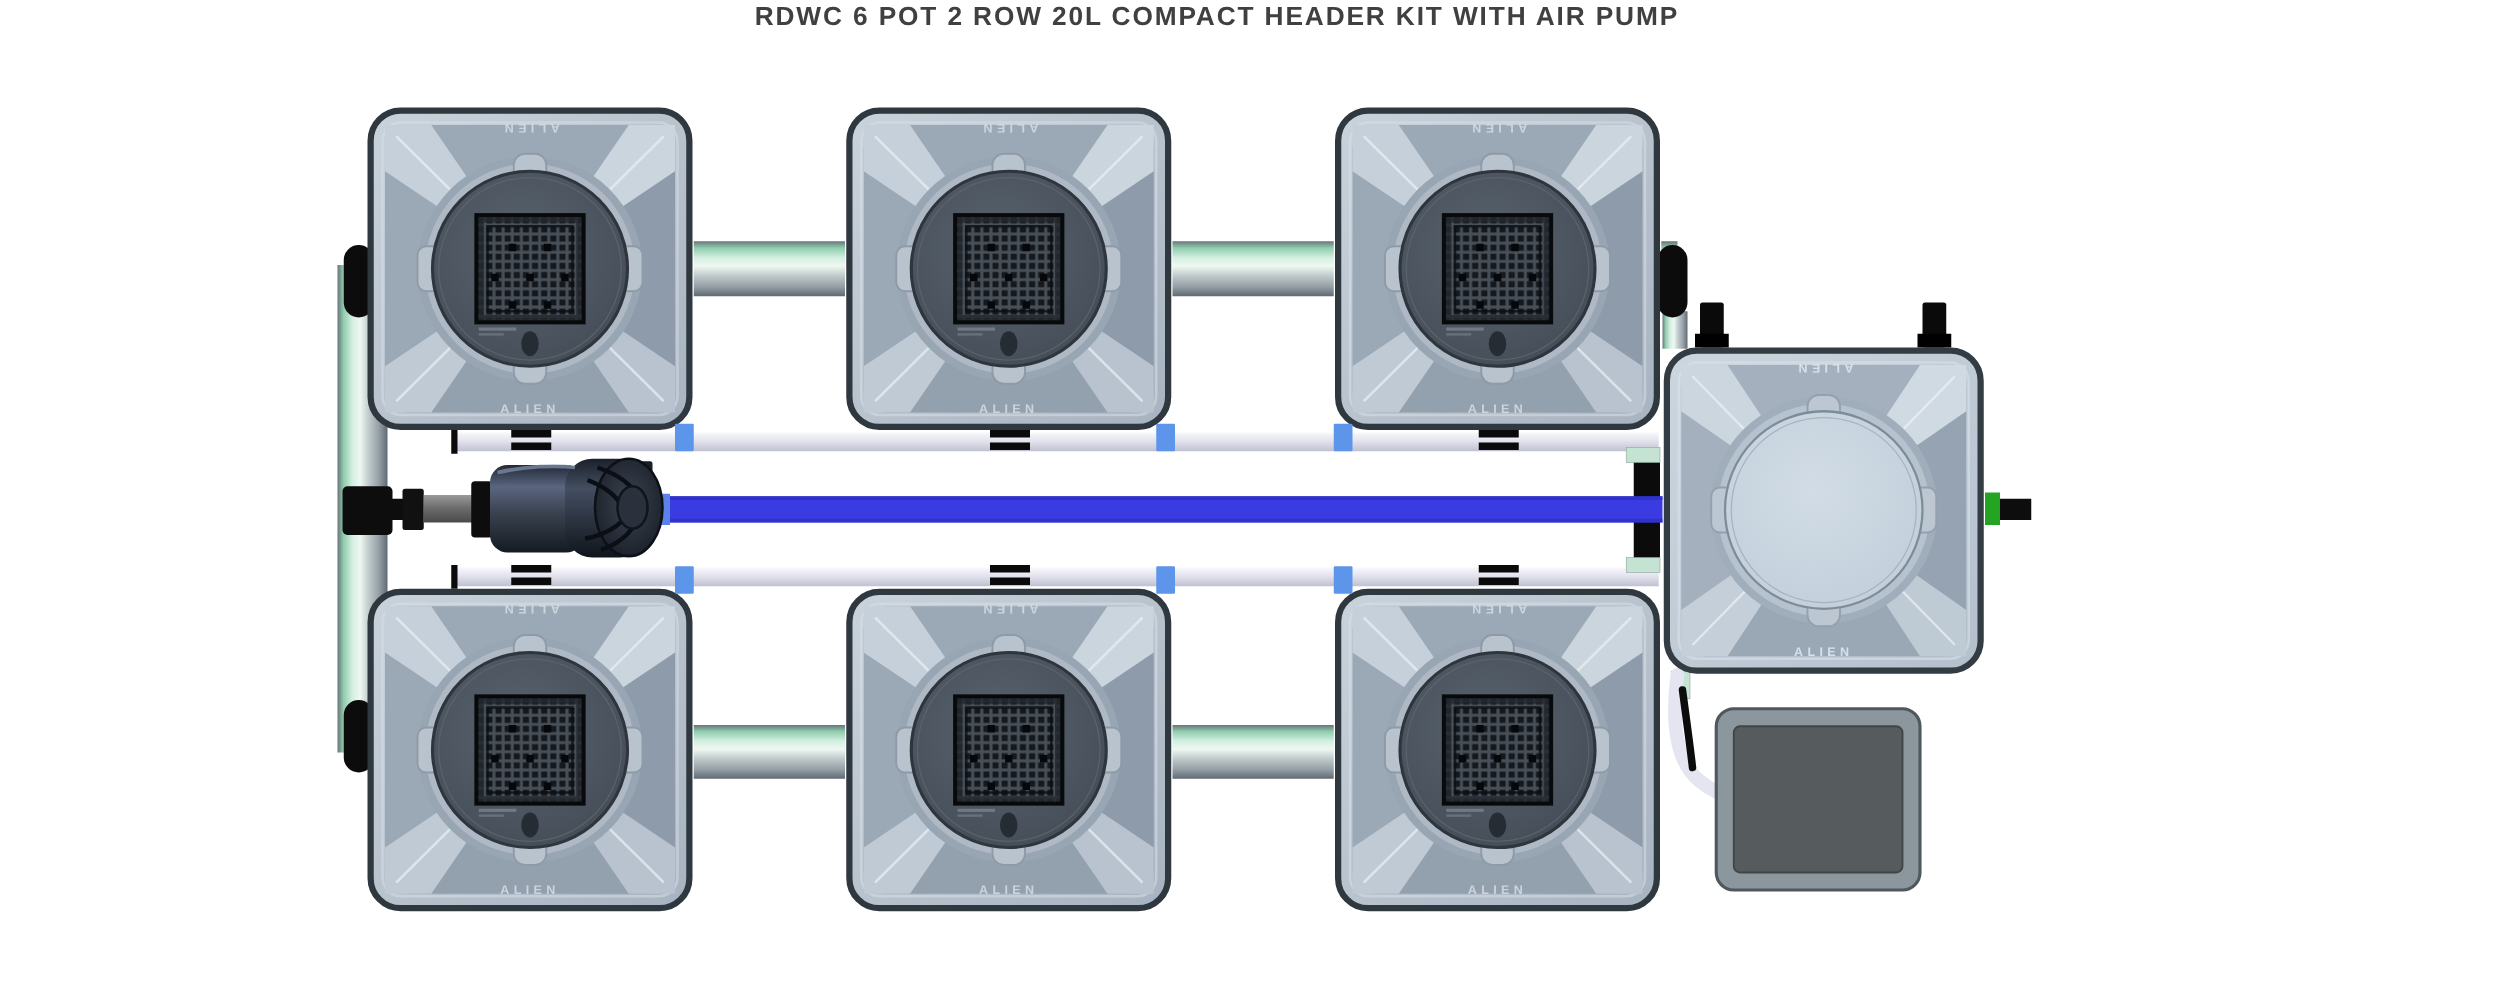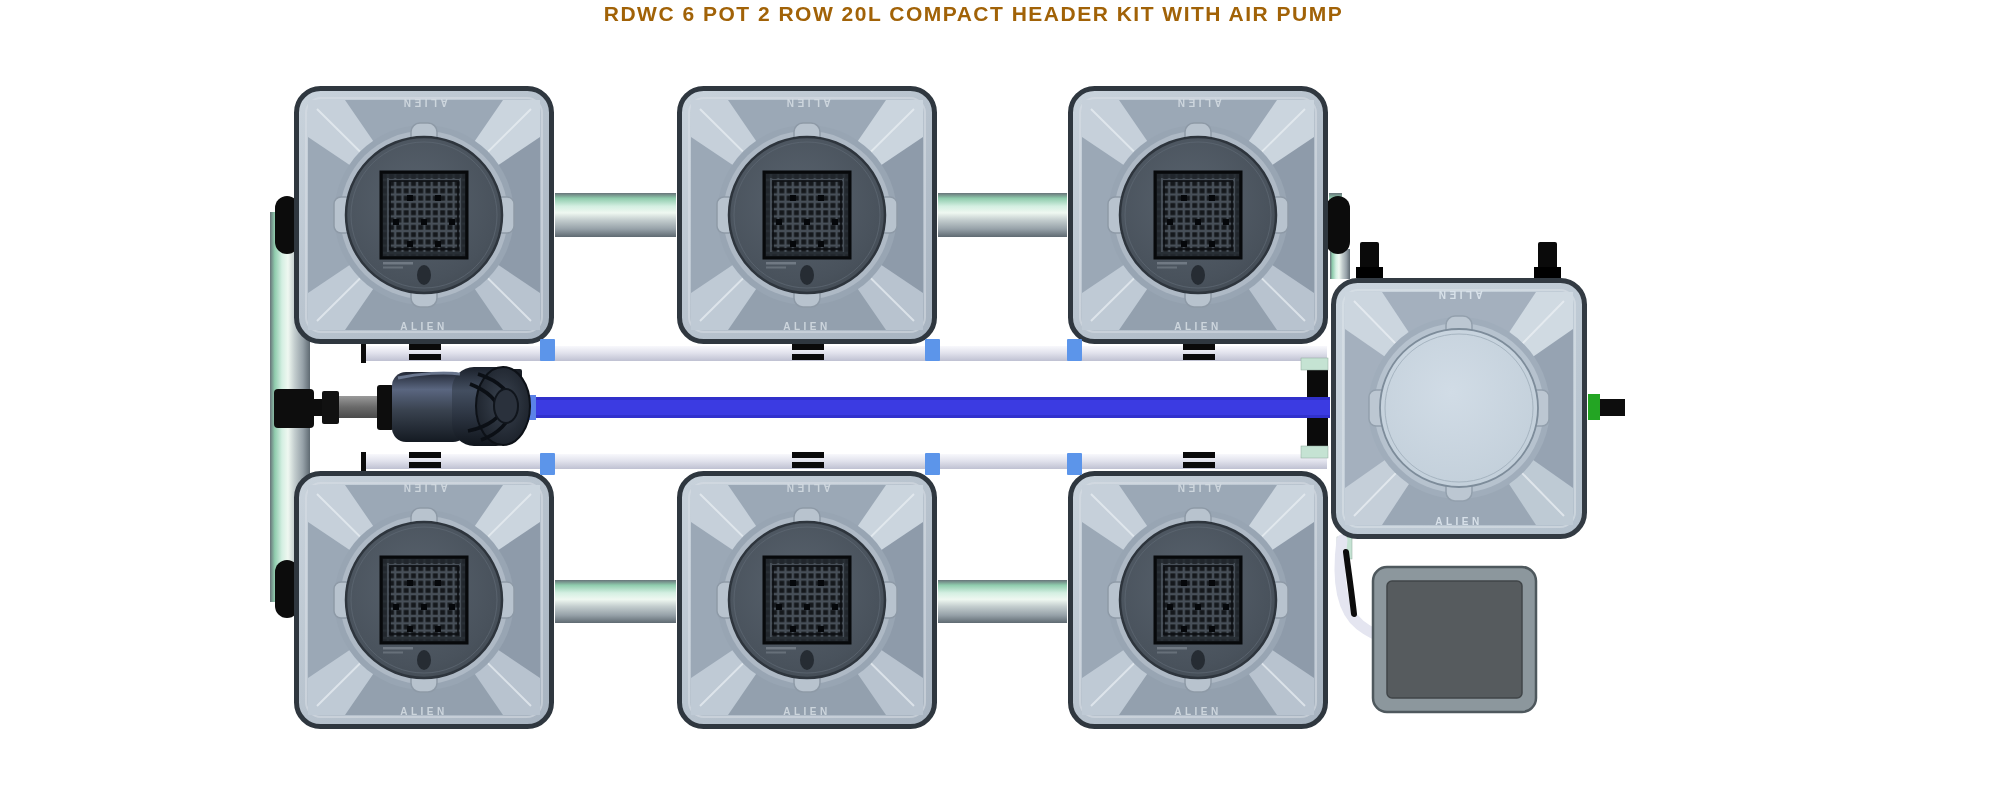--- a/index.html
+++ b/index.html
@@ -1,19 +1,19 @@
 <!DOCTYPE html>
 <html><head>
 <meta charset="utf-8">
 <style>
   html,body{margin:0;padding:0;background:#ffffff;}
   .stage{position:relative;width:2006px;height:794px;background:#ffffff;overflow:hidden;
          font-family:"Liberation Sans", sans-serif;}
   .title{position:absolute;top:2px;left:0;width:1947px;text-align:center;
-         font-size:21px;font-weight:bold;letter-spacing:1.5px;color:#a16207;
+         font-size:21px;font-weight:bold;letter-spacing:1.5px;color:#404040;
          font-family:"Liberation Sans", sans-serif;}
   svg{position:absolute;top:0;left:0;}
   .brand-text{font-family:"Liberation Sans", sans-serif;font-size:10px;font-weight:bold;
               letter-spacing:3.5px;fill:#d3dbe2;opacity:.9;}
   .brand-text-tank{fill:#dbe4ec;opacity:.95;}
 </style>
 </head>
 <body>
 
 <div class="stage">

